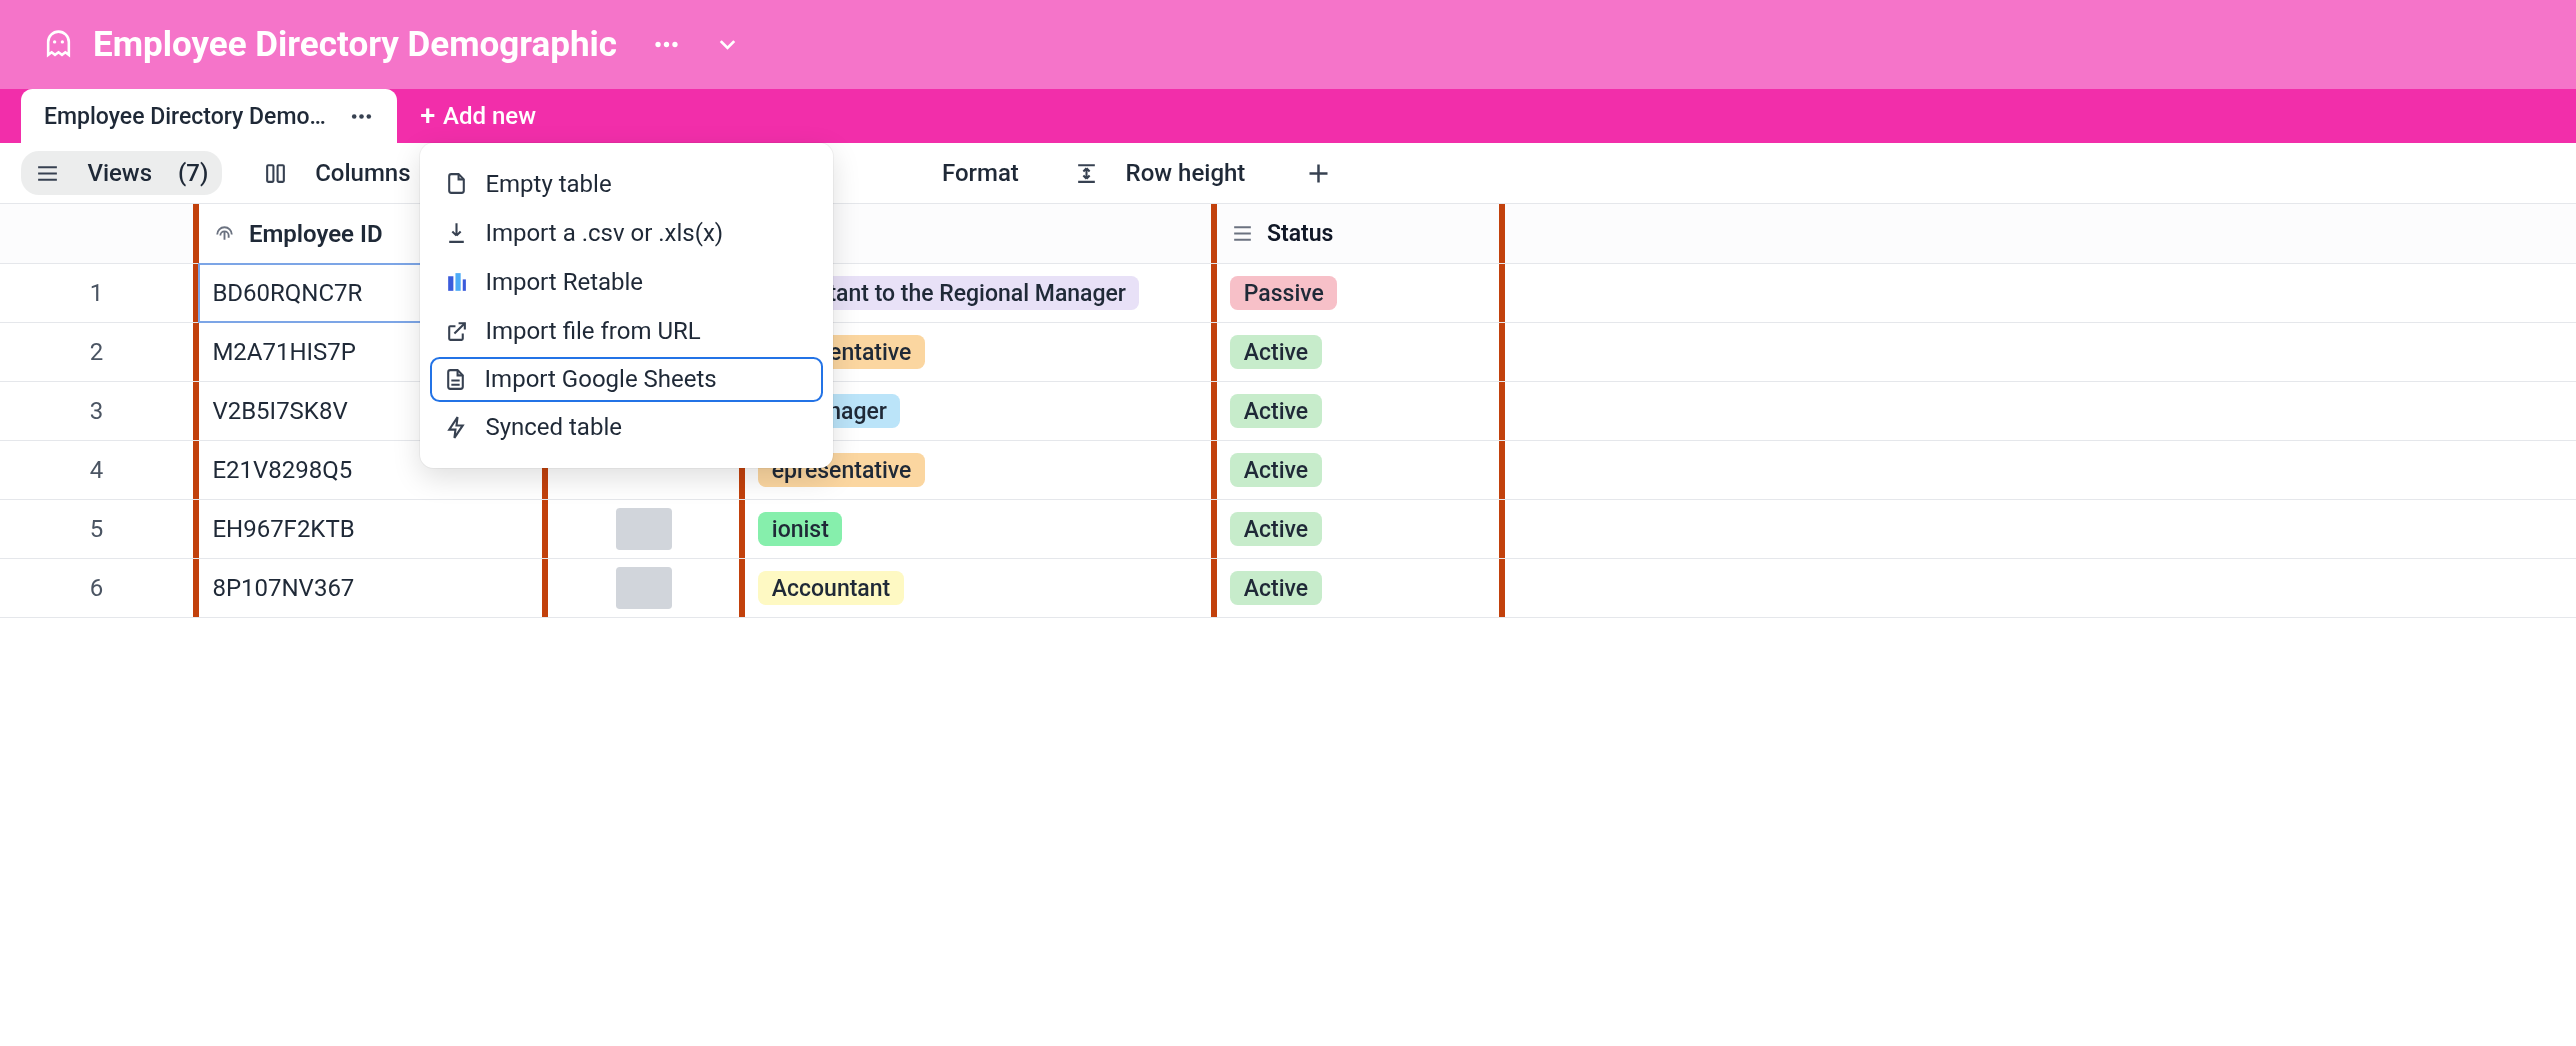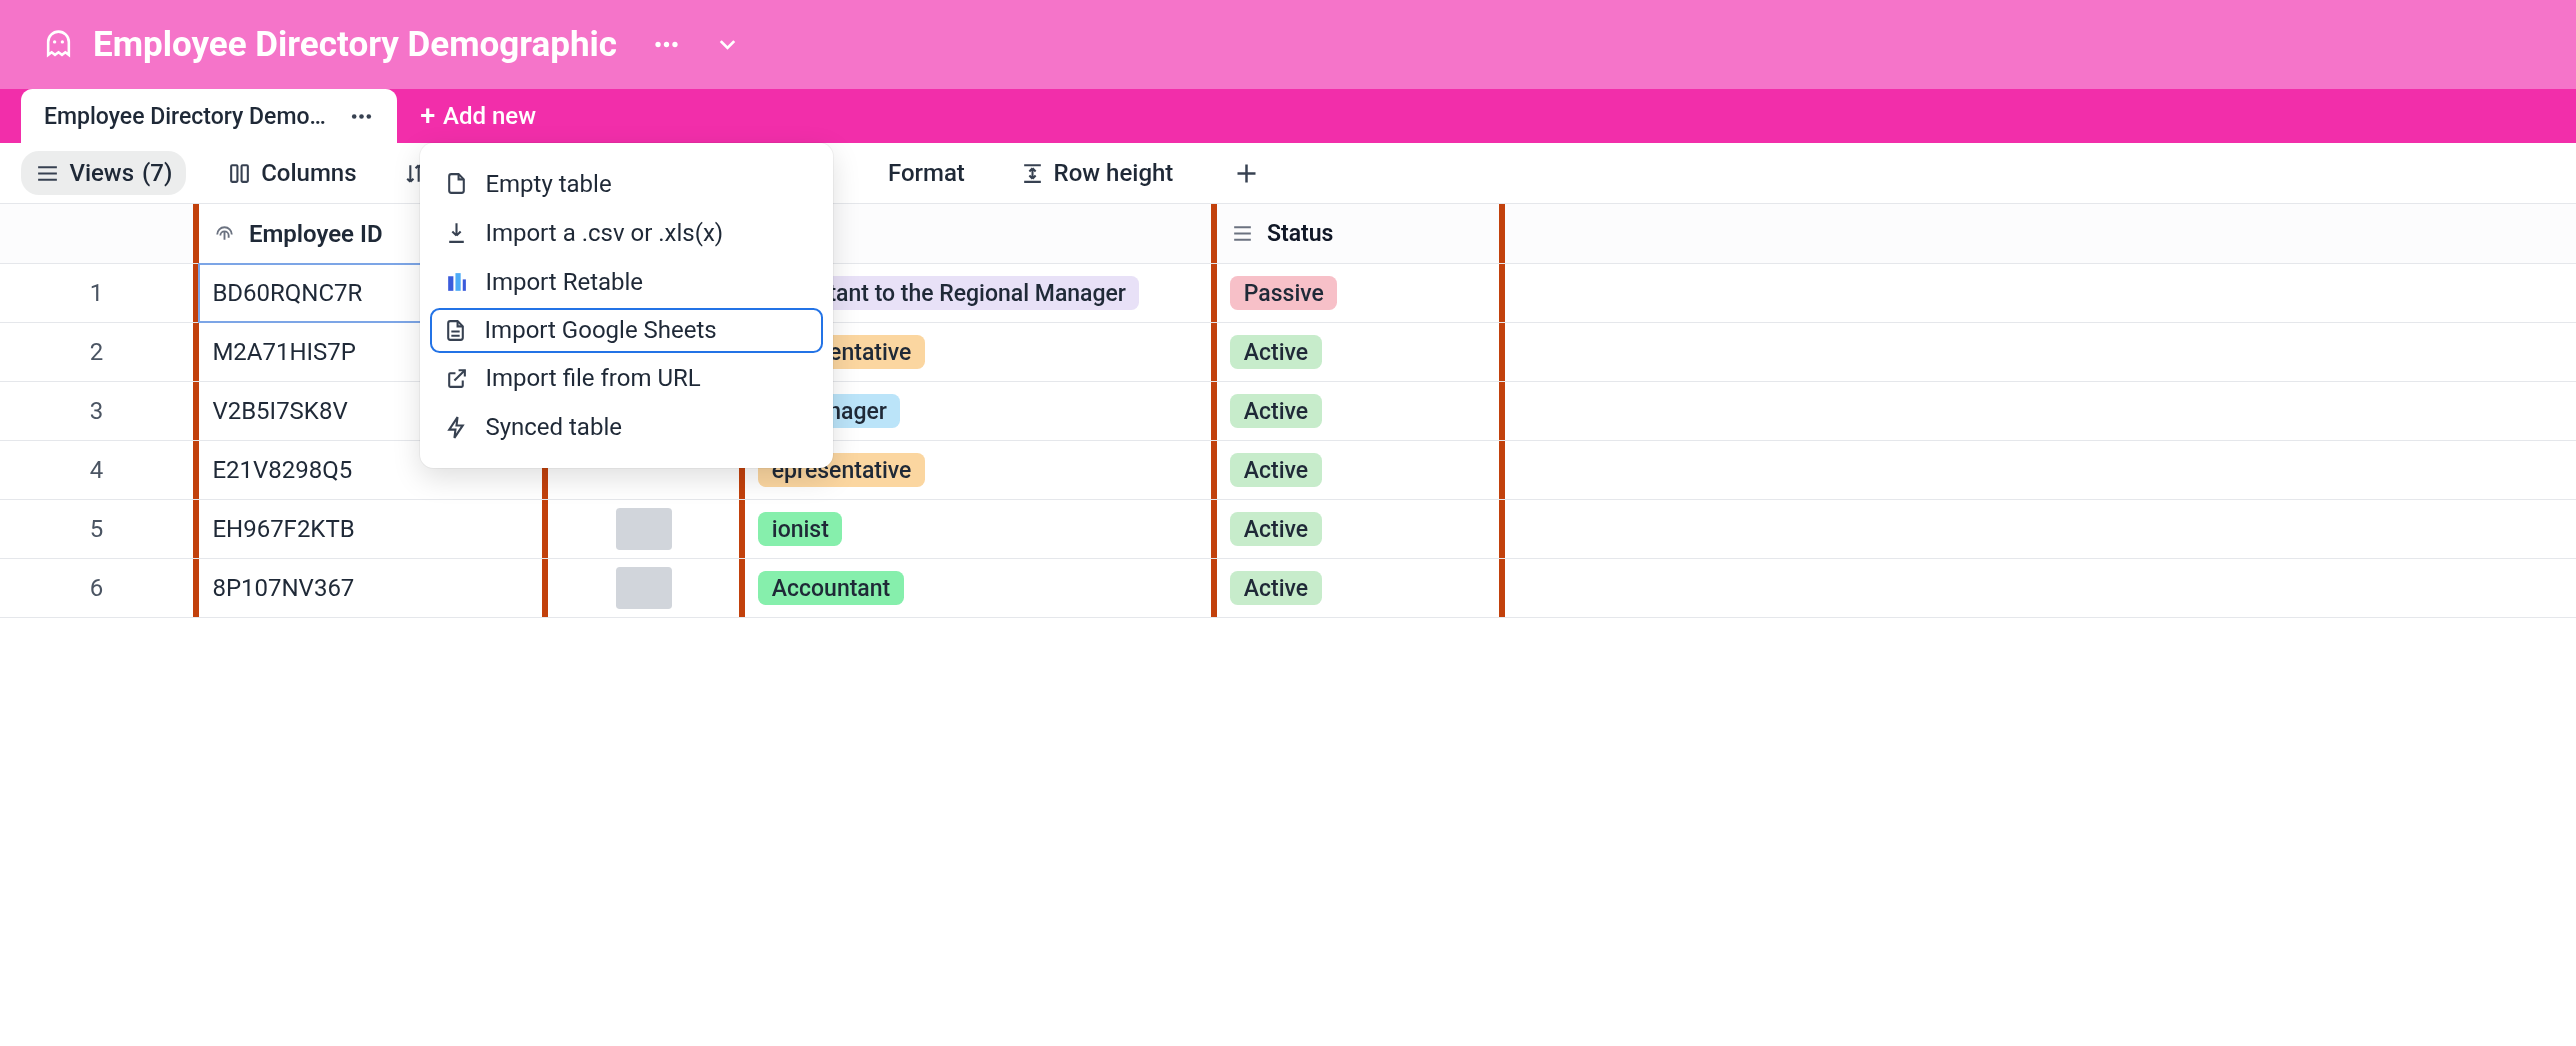--- a/index.html
+++ b/index.html
@@ -99,21 +99,21 @@
     display: flex;
     align-items: center;
     padding-left: 21px;
     border-bottom: 1px solid #e5e7eb;
     gap: 27px;
     color: #1f2937;
   }
   .tool {
     display: flex;
     align-items: center;
-    gap: 8px;
+    gap: 26px;
     font-size: 24px;
     font-weight: 500;
     color: #1f2937;
     padding: 7.7px 13.4px;
     border-radius: 18px;
     cursor: pointer;
   }
   .tool.active {
     background: #eceded;
   }
@@ -407,21 +407,21 @@
           <span class="badge" style="background: rgb(199, 236, 203);">Active</span>
         </div>
       </div>
       <div class="grid-row">
         <div class="cell col-rownum">6</div>
         <div class="cell col-empid">8P107NV367</div>
         <div class="cell col-photo">
           <div class="avatar"></div>
         </div>
         <div class="cell col-title">
-          <span class="badge" style="background: #86efac;">Accountant</span>
+          <span class="badge" style="background: #fef9c3;">Accountant</span>
         </div>
         <div class="cell col-status">
           <span class="badge" style="background: rgb(199, 236, 203);">Active</span>
         </div>
       </div>
     </div>
 </div>
 
 <div class="dropdown" id="dropdown">
     <div class="menu-item">
@@ -444,42 +444,42 @@
     <div class="menu-item">
       <span class="mi-icon">
         <svg viewBox="0 0 24 24" width="25" height="25">
           <rect x="4" y="6" width="5" height="14" fill="#3b5bdb"></rect>
           <rect x="11" y="3" width="5" height="17" fill="#4dabf7"></rect>
           <rect x="18" y="9" width="3" height="11" fill="#3b5bdb"></rect>
         </svg>
       </span>
       <span>Import Retable</span>
     </div>
+    <div class="menu-item">
+      <span class="mi-icon">
+        <svg viewBox="0 0 24 24" width="25" height="25" fill="none" stroke="#374151" stroke-width="2">
+          <path d="M14 4h6v6"></path>
+          <path d="M20 4L10 14"></path>
+          <path d="M18 14v5a1 1 0 0 1-1 1H6a1 1 0 0 1-1-1V8a1 1 0 0 1 1-1h5"></path>
+        </svg>
+      </span>
+      <span>Import file from URL</span>
+    </div>
     <div class="menu-item highlighted">
       <span class="mi-icon">
         <svg viewBox="0 0 24 24" width="25" height="25" fill="none" stroke="#374151" stroke-width="2">
           <path d="M14 3H7a2 2 0 0 0-2 2v14a2 2 0 0 0 2 2h10a2 2 0 0 0 2-2V8z"></path>
           <path d="M14 3v5h5"></path>
           <path d="M8 13h8M8 17h8"></path>
         </svg>
       </span>
       <span>Import Google Sheets</span>
     </div>
     <div class="menu-item">
       <span class="mi-icon">
         <svg viewBox="0 0 24 24" width="25" height="25" fill="none" stroke="#374151" stroke-width="2">
-          <path d="M14 4h6v6"></path>
-          <path d="M20 4L10 14"></path>
-          <path d="M18 14v5a1 1 0 0 1-1 1H6a1 1 0 0 1-1-1V8a1 1 0 0 1 1-1h5"></path>
-        </svg>
-      </span>
-      <span>Import file from URL</span>
-    </div>
-    <div class="menu-item">
-      <span class="mi-icon">
-        <svg viewBox="0 0 24 24" width="25" height="25" fill="none" stroke="#374151" stroke-width="2">
           <path d="M13 2L5 14h6l-1 8 8-12h-6z"></path>
         </svg>
       </span>
       <span>Synced table</span>
     </div>
   </div>
 
 
 </body></html>

